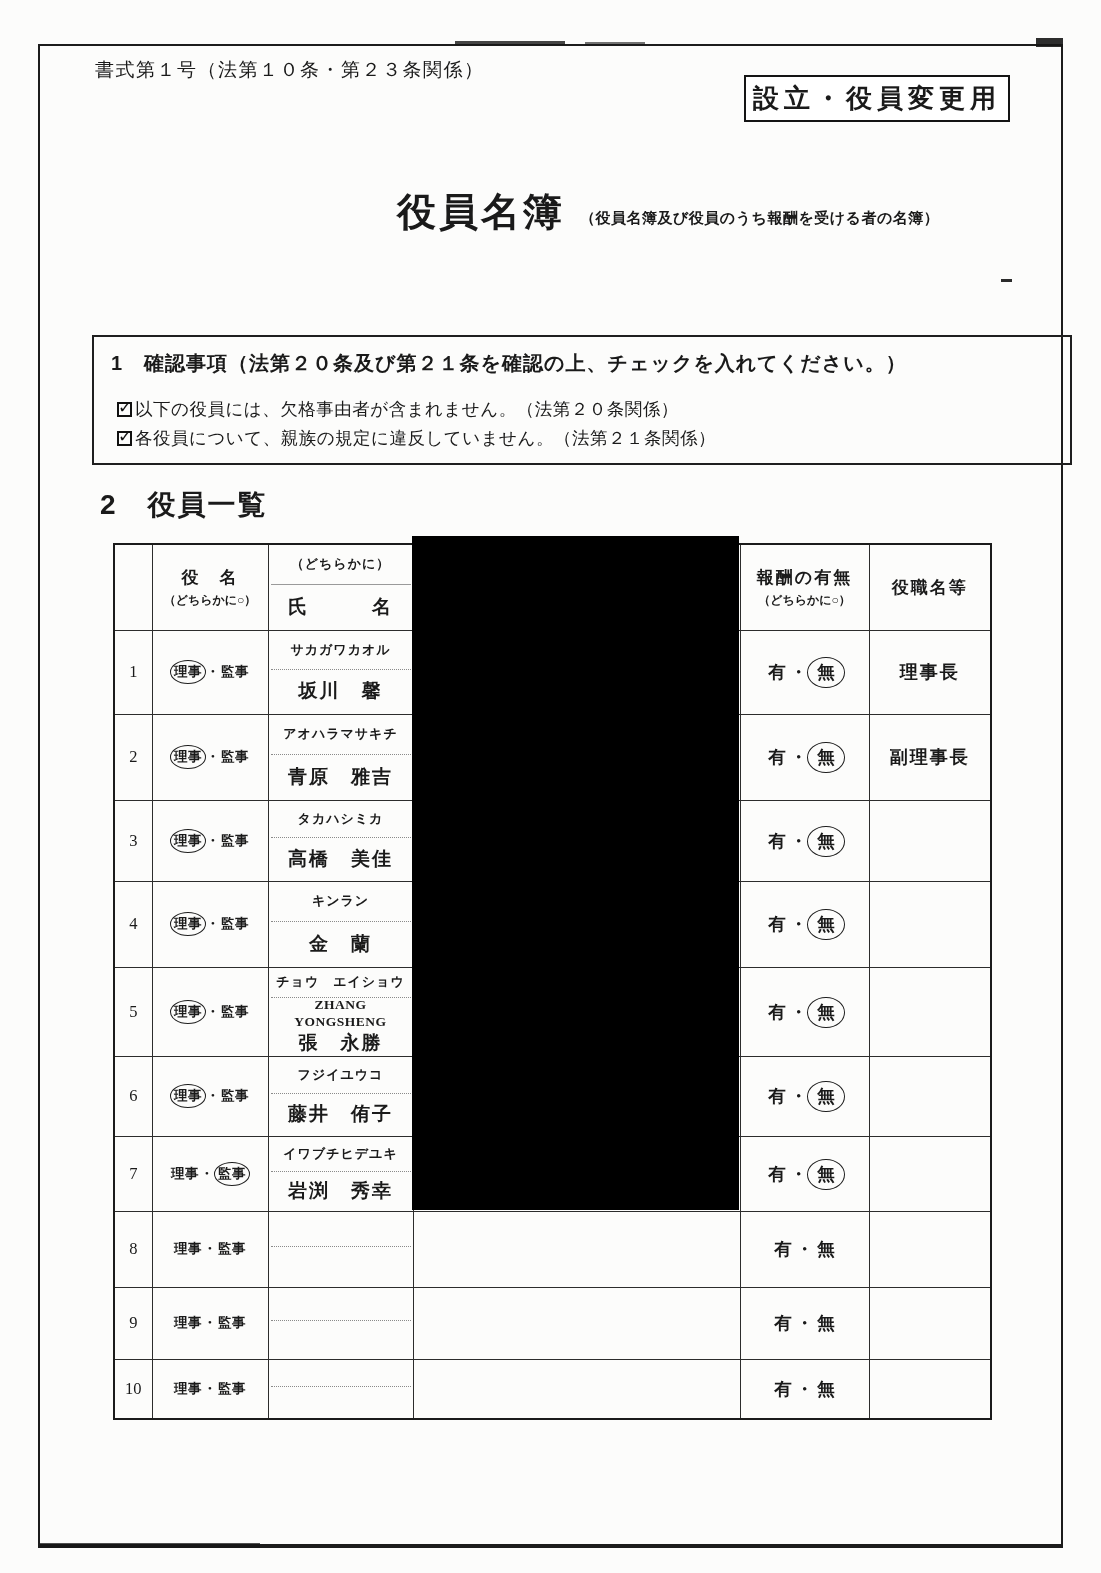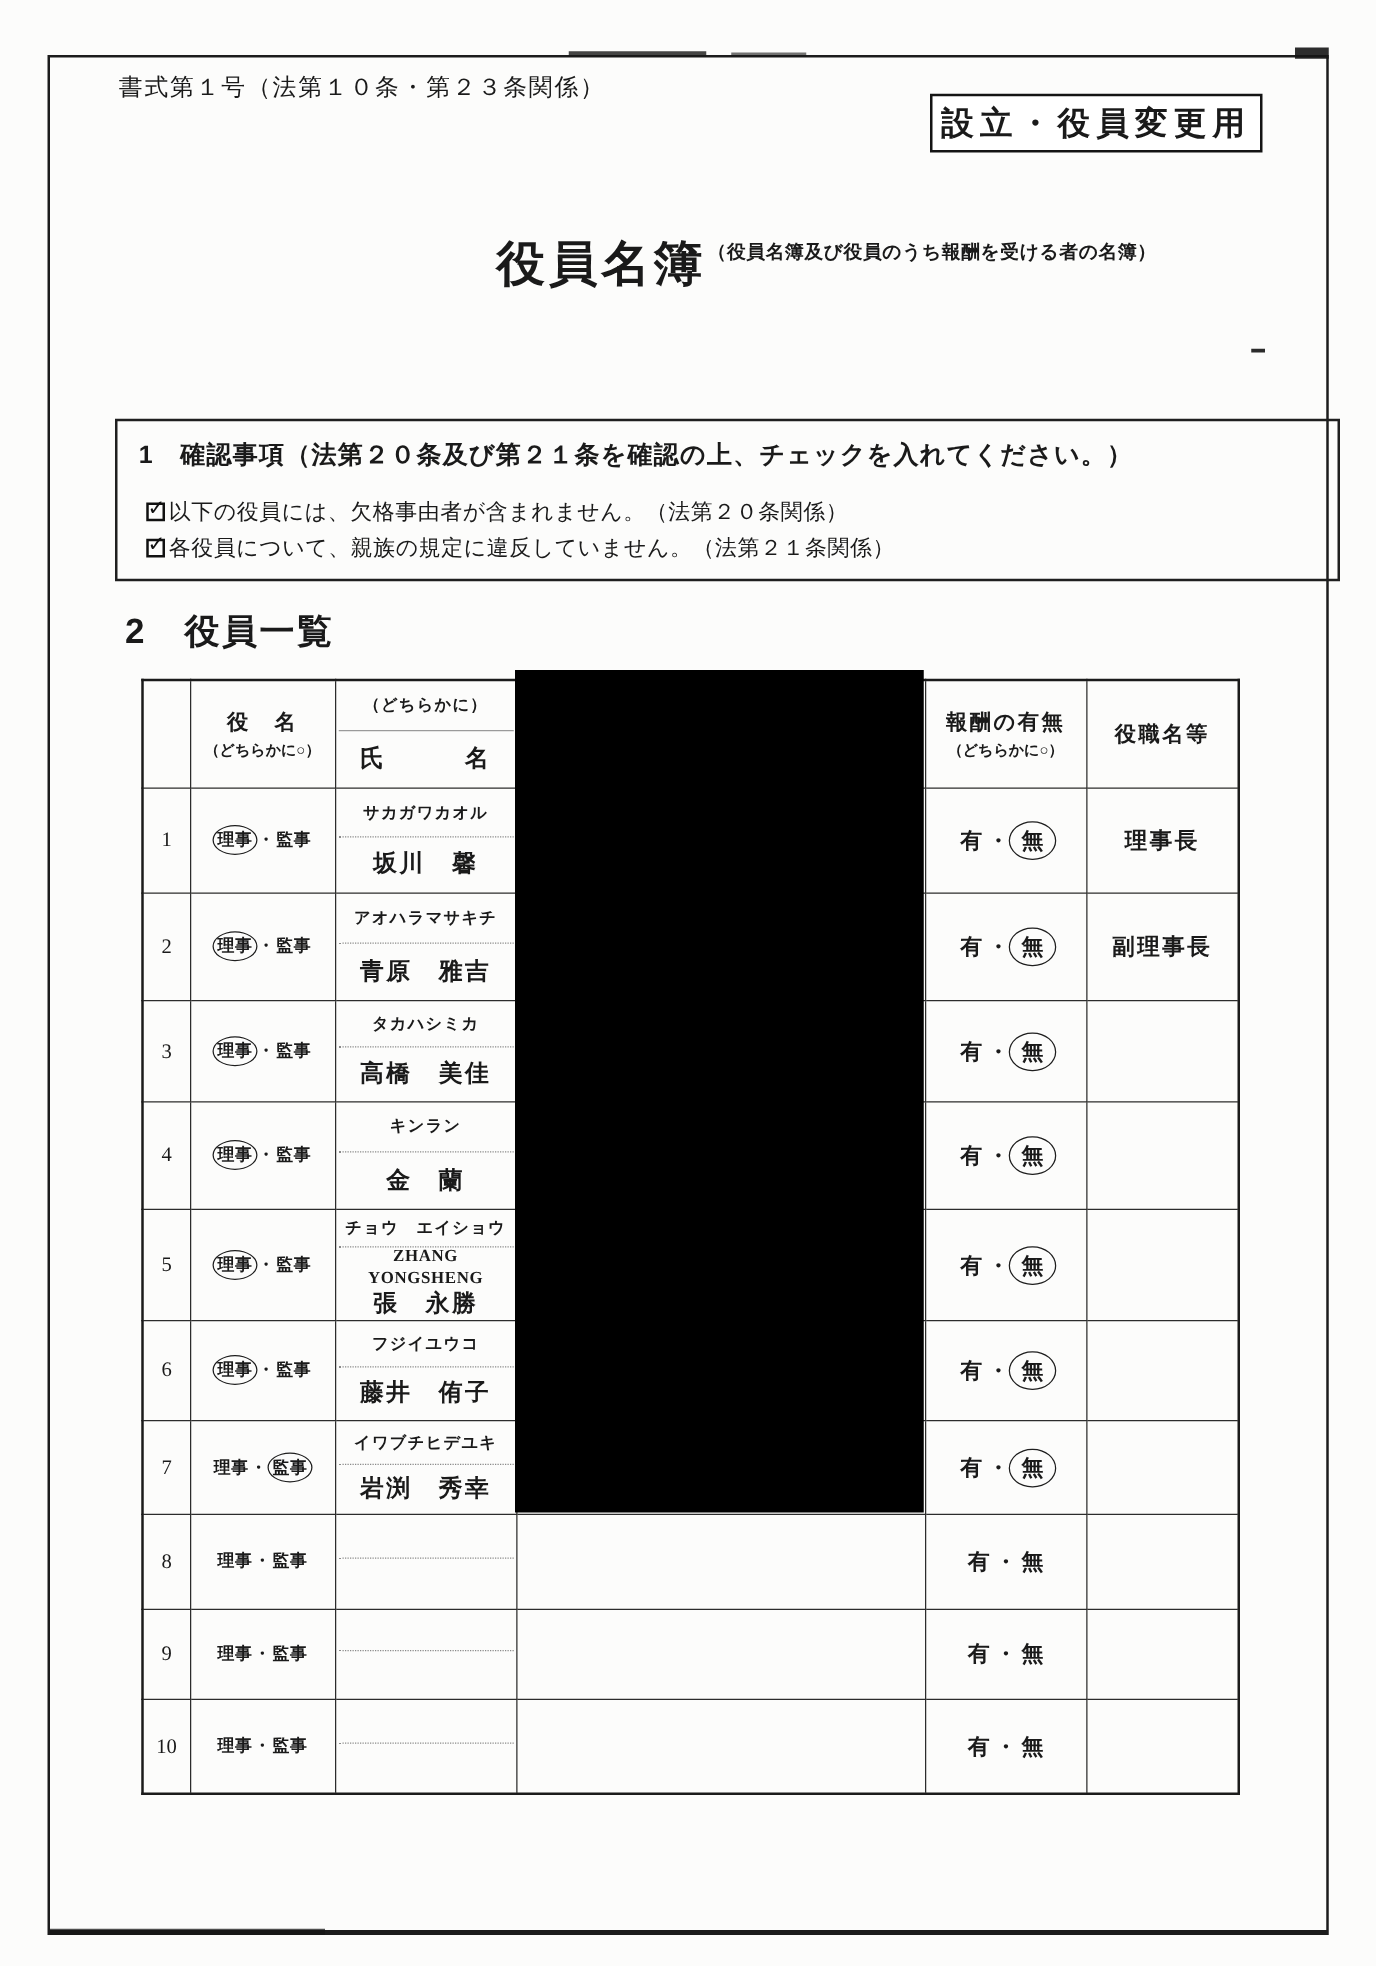--- a/index.html
+++ b/index.html
@@ -30,21 +30,21 @@
     position:absolute; left:744px; top:75px; width:266px; height:47px;
     border:2.5px solid #141414; display:flex; align-items:center; justify-content:center;
     background:#fff;
   }
   .stamp-box span {
     font-family:"Liberation Sans","DejaVu Sans",sans-serif;
     font-weight:bold; font-size:26px; letter-spacing:5px; white-space:nowrap;
   }
   .title-row {
     position:absolute; left:397px; top:192px;
-    display:flex; align-items:flex-start; gap:1px; white-space:nowrap;
+    display:flex; align-items:flex-end; gap:15px; white-space:nowrap;
   }
   .doc-title {
     font-family:"Liberation Sans","DejaVu Sans",sans-serif;
     font-weight:bold; font-size:39px; letter-spacing:3px; line-height:1;
   }
   .doc-title-note {
     font-family:"Liberation Sans","DejaVu Sans",sans-serif;
     font-weight:bold; font-size:15px; padding-bottom:3px; letter-spacing:0.5px;
   }
   .org-line {
@@ -105,21 +105,21 @@
   thead tr { height:86px; }
   tbody tr:nth-child(1) { height:84px; }
   tbody tr:nth-child(2) { height:86px; }
   tbody tr:nth-child(3) { height:81px; }
   tbody tr:nth-child(4) { height:86px; }
   tbody tr:nth-child(5) { height:89px; }
   tbody tr:nth-child(6) { height:80px; }
   tbody tr:nth-child(7) { height:75px; }
   tbody tr:nth-child(8) { height:76px; }
   tbody tr:nth-child(9) { height:72px; }
-  tbody tr:nth-child(10){ height:76px; }
+  tbody tr:nth-child(10){ height:60px; }
 
   th .h-main { font-size:17px; font-weight:bold; letter-spacing:2px; }
   th .h-sub  { font-size:12px; font-weight:bold; letter-spacing:0; margin-top:3px; }
 
   .c-name { position:relative; padding:0; }
   .c-name .furi-zone {
     position:absolute; left:0; right:0; top:0; height:46%;
     display:flex; align-items:center; justify-content:center;
     font-size:13px; letter-spacing:1px; font-weight:bold;
   }

